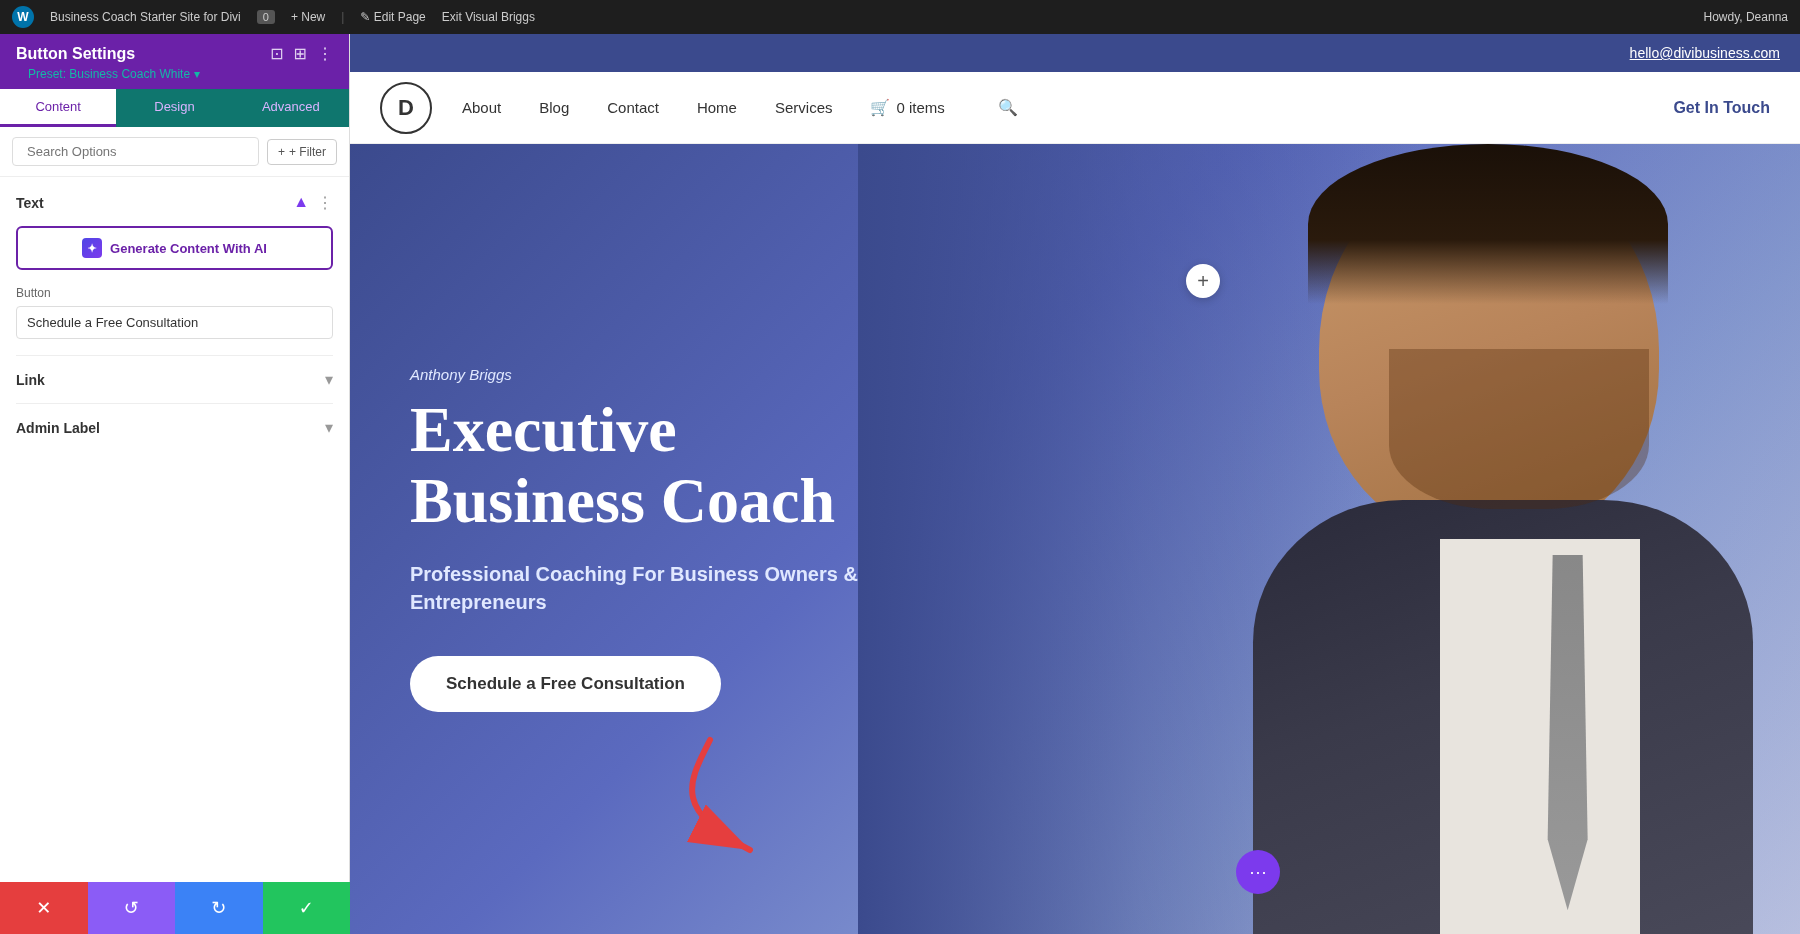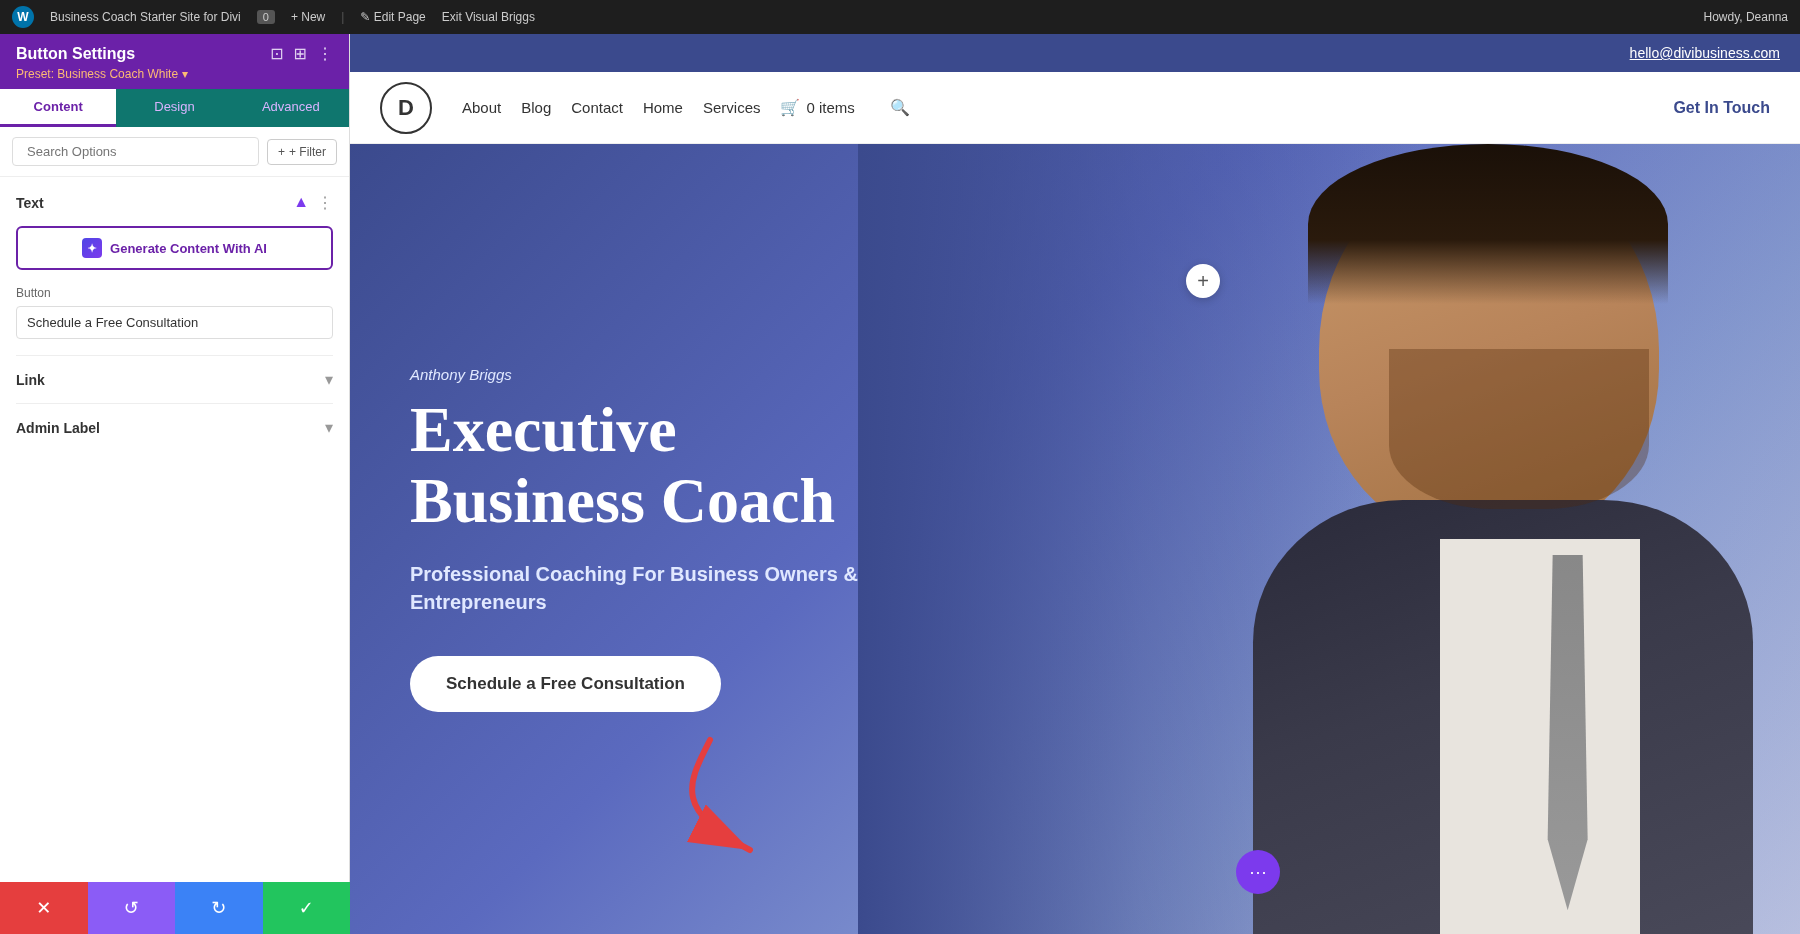--- a/index.html
+++ b/index.html
@@ -53,46 +53,47 @@
       color: #fff;
       font-size: 16px;
       font-weight: 600;
     }
     .panel-header-icons {
       display: flex;
       gap: 10px;
       color: #e0d0f0;
     }
     .panel-preset {
-      color: #fdba74;
+      color: #14b8a6;
       font-size: 12px;
       display: flex;
       align-items: center;
       gap: 4px;
+      margin-left: 12px;
     }
 
     
     .panel-tabs {
       display: flex;
       background: #7c3aed;
     }
     .panel-tab {
       flex: 1;
       padding: 10px 0;
       text-align: center;
       color: #d8b4fe;
       font-size: 13px;
       cursor: pointer;
       border-bottom: 3px solid transparent;
     }
     .panel-tab.active {
       color: #fff;
       background: #fff;
       color: #6b21a8;
-      font-weight: 700;
+      font-weight: 400;
       border-bottom: 3px solid #6b21a8;
     }
     .panel-tab:not(.active) { background: #0f766e; }
 
     
     .panel-search {
       padding: 10px 12px;
       border-bottom: 1px solid #eee;
       display: flex;
       align-items: center;
@@ -296,21 +297,21 @@
       display: flex;
       align-items: center;
       justify-content: center;
       font-size: 22px;
       font-weight: bold;
       color: #333;
       margin-right: 30px;
     }
     .nav-links {
       display: flex;
-      gap: 20px;
+      gap: 38px;
       align-items: center;
     }
     .nav-link {
       font-size: 15px;
       color: #333;
       text-decoration: none;
       cursor: pointer;
     }
     .nav-cart {
       display: flex;

